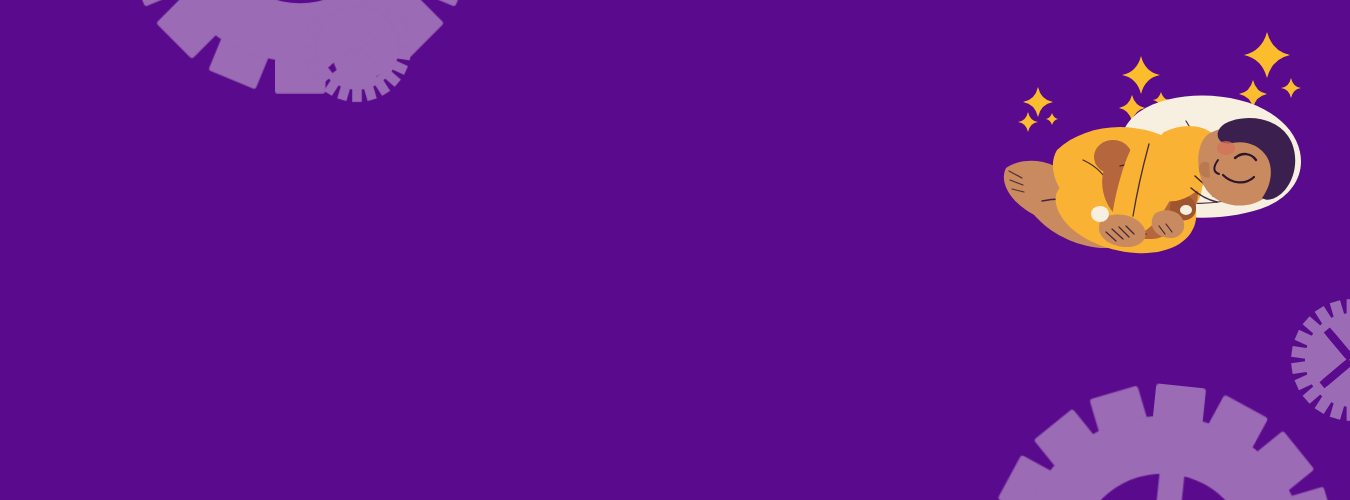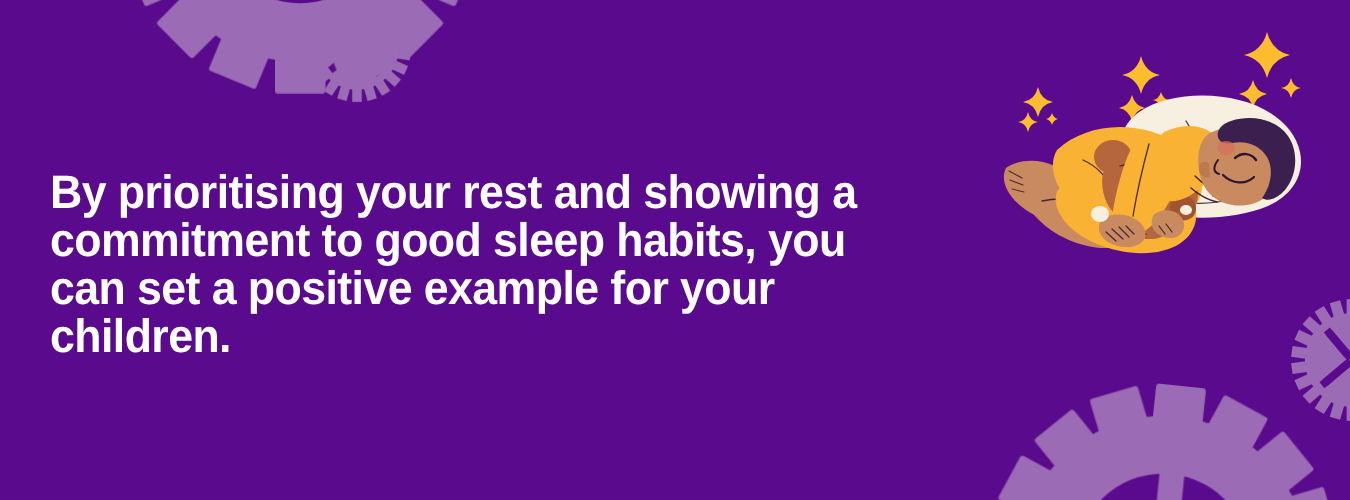--- a/index.html
+++ b/index.html
@@ -294,20 +294,14 @@
                C1260 145 1246 140 1232 143
                C1223 145 1216 140 1218 132
                C1220 126 1225 123 1231 121 Z"></path>
       <path fill="none" stroke="#2B1630" stroke-width="2.4" stroke-linecap="round" d="M1235 158 C1242 152 1251 153 1256 160"></path>
       <ellipse cx="1226" cy="148" rx="9" ry="7" fill="#D4705A" opacity="0.75"></ellipse>
       <path fill="none" stroke="#2B1630" stroke-width="2.2" stroke-linecap="round" d="M1223 175 C1232 184 1246 185 1254 177"></path>
       <path fill="none" stroke="#2B1630" stroke-width="2" stroke-linecap="round" d="M1218 160 C1213 167 1213 172 1219 174"></path>
     </g>
   </svg>
 
-  <div id="quote-wrap">
-    <p id="quote-text">By prioritising your rest and showing a
-commitment to good sleep habits, you
-can set a positive example for your
-children.</p>
-  </div>
 
 </div>
 
 </body></html>

